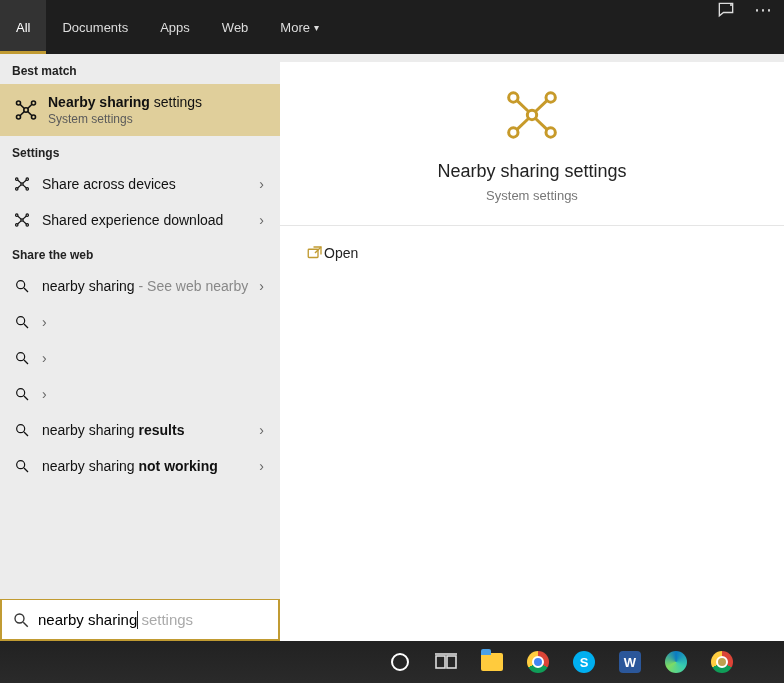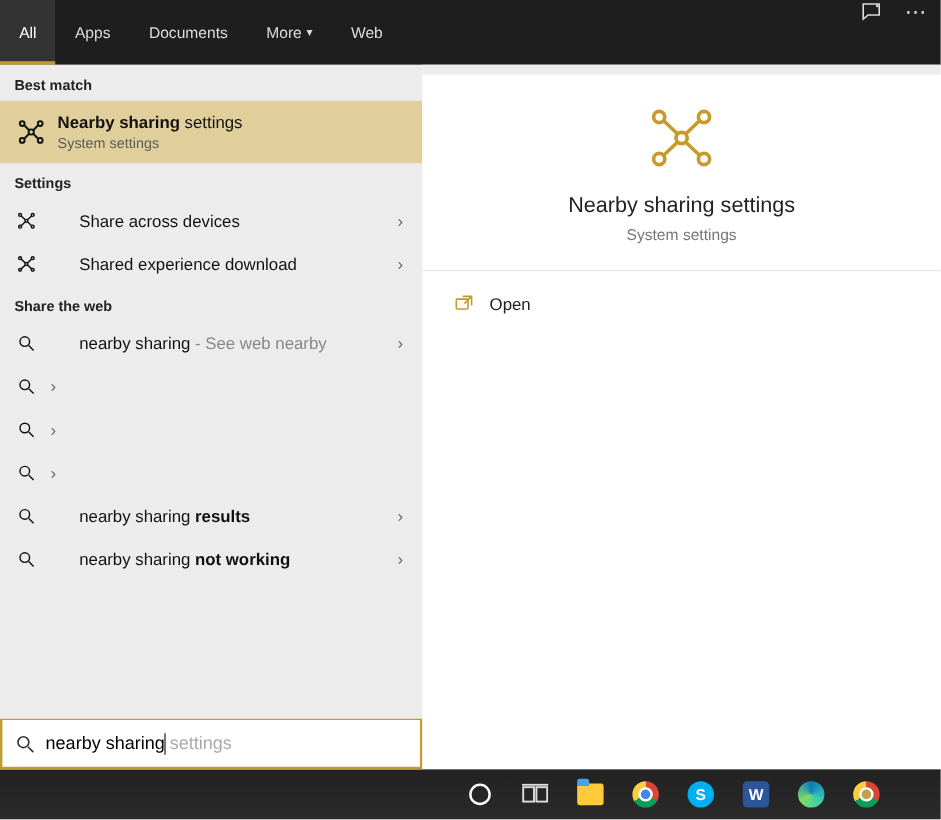--- a/index.html
+++ b/index.html
@@ -21,50 +21,50 @@
   }
   .top-tab .chev { margin-left: 4px; font-size: 10px; }
   .top-right { display: flex; align-items: center; padding-right: 10px; gap: 18px; }
   .top-right .gicon { width: 20px; height: 20px; color: #ddd; cursor: pointer; }
   .ellipsis { color:#ddd; font-size:18px; letter-spacing:2px; cursor:pointer; line-height:1; }
 
   
   .body-area { flex: 1; display: flex; min-height: 0; }
 
   
-  .left-panel { width: 352px; background: #ececec; display: flex; flex-direction: column; position: relative; }
+  .left-panel { width: 280px; background: #ececec; display: flex; flex-direction: column; position: relative; }
   .scroll-area { flex: 1; overflow: hidden; }
   .section-header { padding: 10px 12px 6px 12px; font-size: 12px; font-weight: 600; color: #222; }
   .best-match-item {
     background: #e0cf9b; padding: 10px 12px; display: flex; align-items: center; gap: 8px;
     cursor: pointer;
   }
   .best-match-item .icon-box { width: 28px; height: 28px; display:flex; align-items:center; justify-content:center; }
   .bm-title { font-size: 14px; color: #111; }
   .bm-sub { font-size: 12px; color: #5a5a5a; margin-top: 2px; }
 
   .result-row {
     display: flex; align-items: center; padding: 8px 12px; gap: 10px; cursor: pointer;
     font-size: 14px; color: #111; position: relative;
   }
   .result-row .ricon { width: 20px; height: 20px; flex: 0 0 20px; display:flex; align-items:center; justify-content:center; }
-  .result-row .label { flex: 1; margin-left: 24px; }
+  .result-row .label { flex: 1; }
   .result-row .chev-right { color: #666; font-size: 14px; padding-right: 4px; }
 
   
   .right-panel { flex:1; background:#fff; display:flex; flex-direction:column; position: relative; }
   .right-strip { height: 8px; background:#ececec; }
   .preview-top { display:flex; flex-direction:column; align-items:center; padding: 25px 0 22px 0; }
   .preview-icon { width: 56px; height: 56px; }
   .preview-title { font-size: 18px; color:#222; margin-top: 18px; }
   .preview-sub { font-size: 13px; color: #777; margin-top: 6px; }
   .preview-divider { height:1px; background:#e5e5e5; margin: 0 0; }
   .preview-actions { padding: 8px 0; }
   .preview-action {
-    display:flex; align-items:center; gap: 12px; padding: 10px 26px; font-size:14px; color:#222;
+    display:flex; align-items:center; gap: 0; padding: 10px 26px; font-size:14px; color:#222;
     cursor:pointer;
   }
   .open-icon { width:18px; height:18px; color:#c19b32; }
 
   
   .search-bar {
     height: 42px; border-top: 1px solid #c19b32; border-left: 2px solid #c19b32;
     border-right: 2px solid #c19b32; border-bottom: 2px solid #c19b32;
     background: #fff; display:flex; align-items:center; padding: 0 10px; gap: 8px;
   }
@@ -102,31 +102,31 @@
 <body>
 
 <div class="root">
 
   <div class="top-header">
     <div class="top-tabs">
       <div class="top-tab active">
           <span>All</span>
         </div>
       <div class="top-tab">
+          <span>Documents</span>
+        </div>
+      <div class="top-tab">
           <span>Apps</span>
         </div>
       <div class="top-tab">
-          <span>Documents</span>
+          <span>Web</span>
         </div>
       <div class="top-tab">
           <span>More</span>
           <span class="chev">▾</span>
-        </div>
-      <div class="top-tab">
-          <span>Web</span>
         </div>
     </div>
     <div class="top-right">
       <svg class="gicon" viewBox="0 0 24 24" fill="none" stroke="currentColor" stroke-width="1.6">
           <path d="M4 4h16v11H9l-5 4V4z"></path>
           <circle cx="18" cy="6" r="1.3" fill="currentColor" stroke="none"></circle>
         </svg>
       <span class="ellipsis">⋯</span>
     </div>
   </div>

